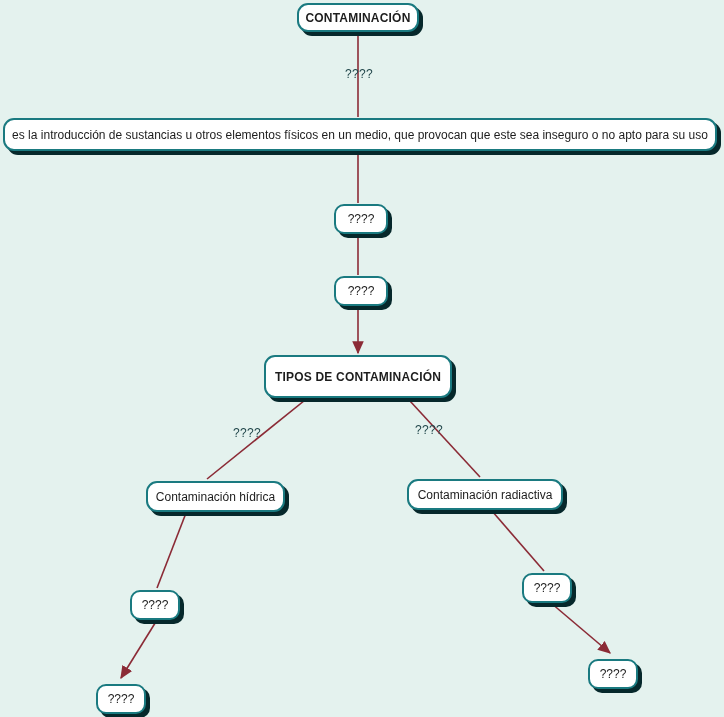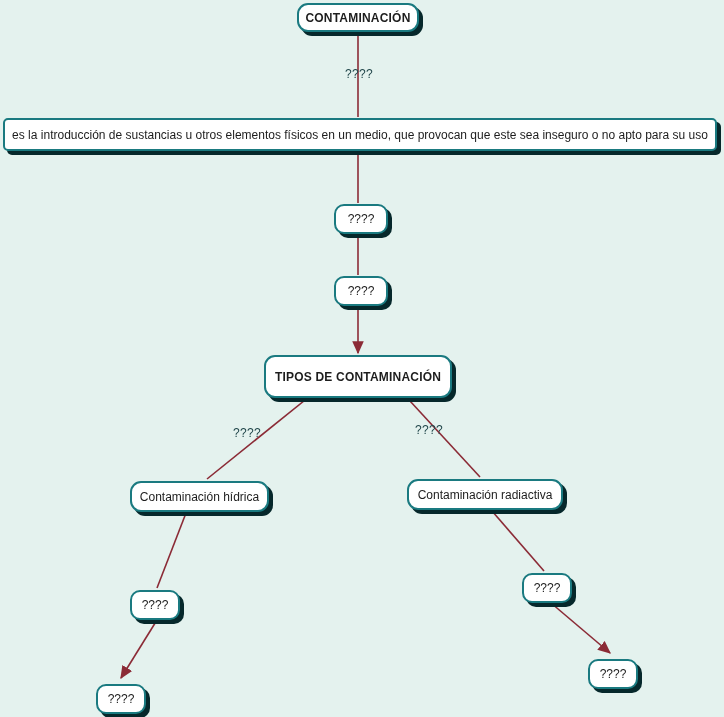--- a/index.html
+++ b/index.html
@@ -46,21 +46,21 @@
     white-space: nowrap;
     padding: 0 4px;
     z-index: 3;
   }
   .node.bold {
     font-weight: bold;
     letter-spacing: 0.2px;
   }
   .node.wide {
     font-size: 12px;
-    border-radius: 5px;
+    border-radius: 11px;
   }
   .node.tiny {
     font-size: 12px;
     border-radius: 10px;
   }
 
   
   .edge-label {
     position: absolute;
     font-size: 12px;
@@ -105,21 +105,21 @@
       </div>
       <div class="node tiny" style="left: 334px; top: 204px; width: 54px; height: 30px;">
         <span>????</span>
       </div>
       <div class="node tiny" style="left: 334px; top: 276px; width: 54px; height: 30px;">
         <span>????</span>
       </div>
       <div class="node bold" style="left: 264px; top: 355px; width: 188px; height: 43px;">
         <span>TIPOS DE CONTAMINACIÓN</span>
       </div>
-      <div class="node" style="left: 130px; top: 481px; width: 139px; height: 31px;">
+      <div class="node" style="left: 146px; top: 481px; width: 139px; height: 31px;">
         <span>Contaminación hídrica</span>
       </div>
       <div class="node" style="left: 407px; top: 479px; width: 156px; height: 31px; align-items: center;">
         <span>Contaminación radiactiva</span>
       </div>
       <div class="node tiny" style="left: 130px; top: 590px; width: 50px; height: 30px;">
         <span>????</span>
       </div>
       <div class="node tiny" style="left: 522px; top: 573px; width: 50px; height: 30px;">
         <span>????</span>

